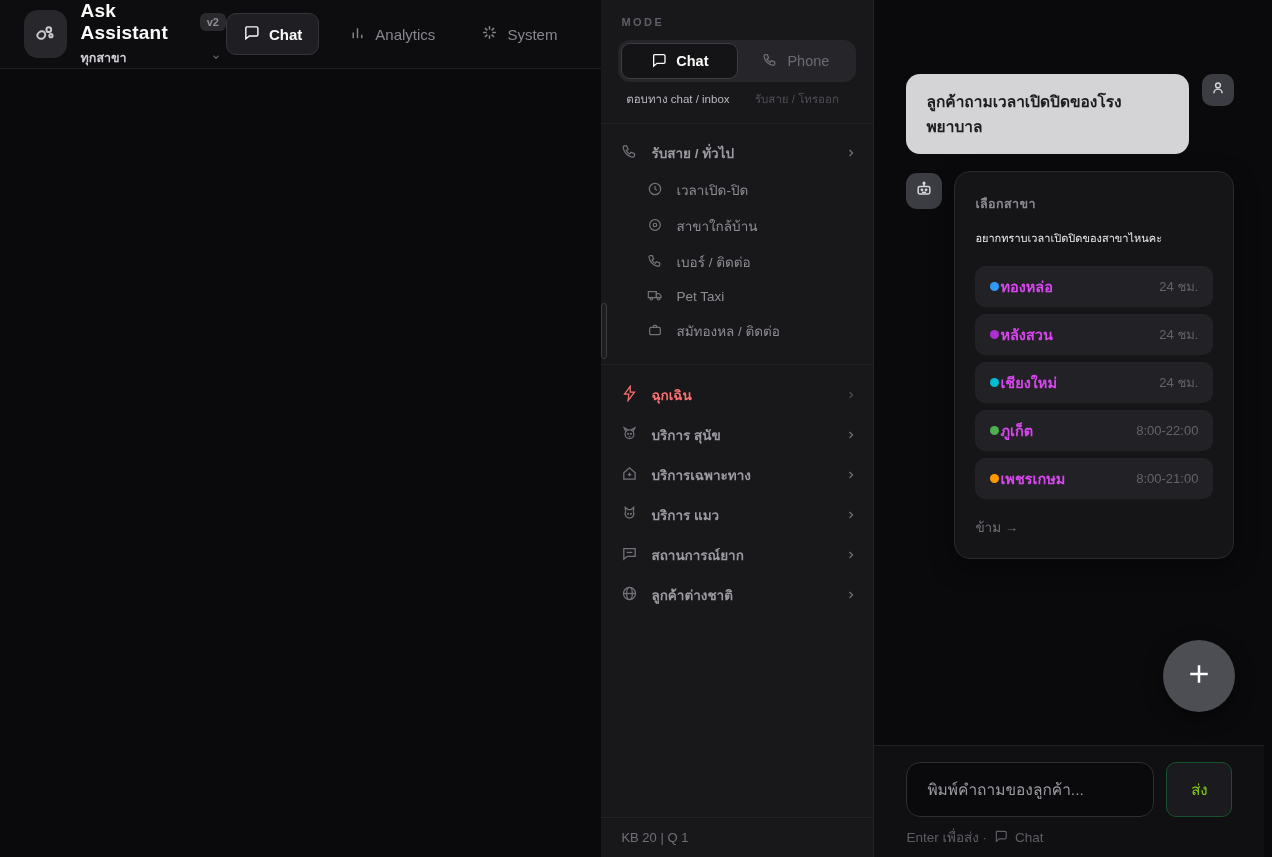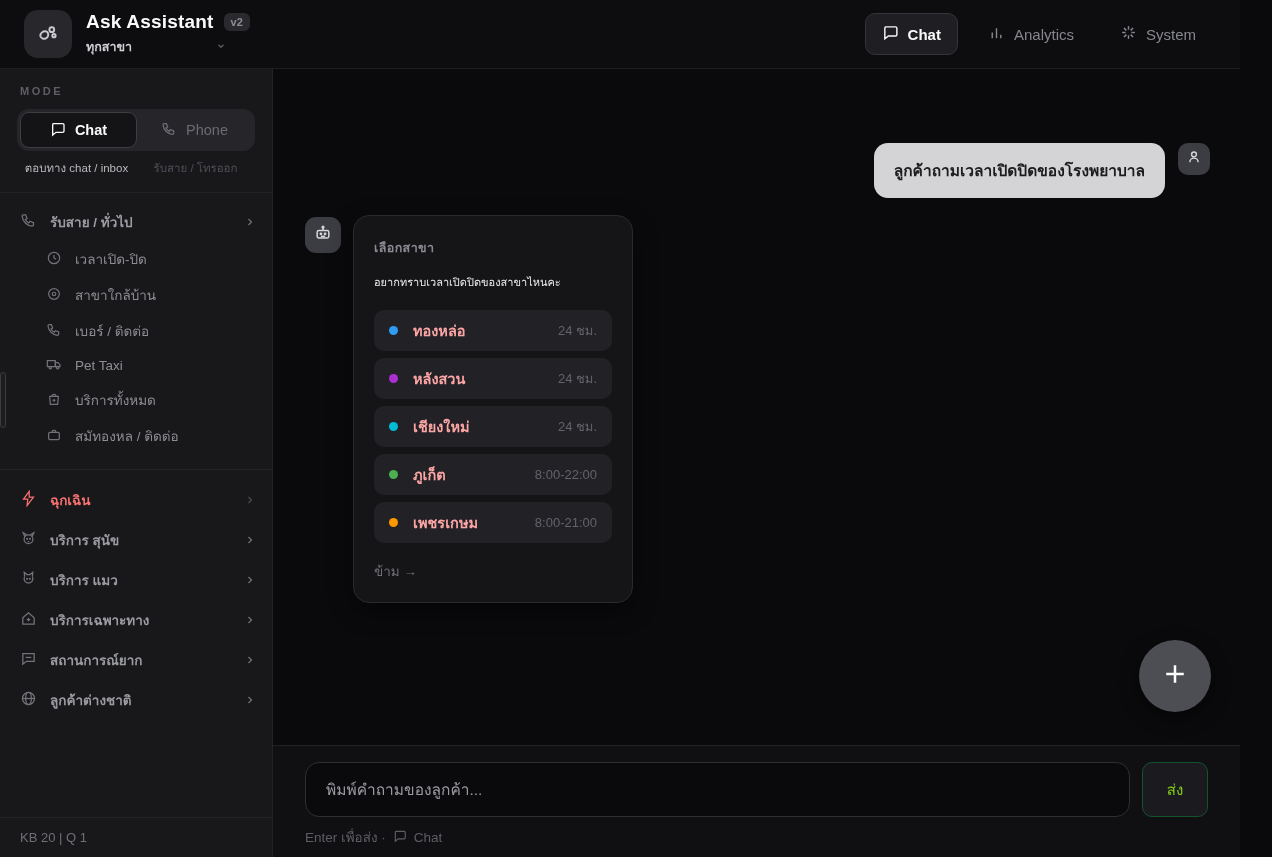--- a/index.html
+++ b/index.html
@@ -2,21 +2,21 @@
 <html><head>
 <meta charset="utf-8">
 <style>
   * { margin:0; padding:0; box-sizing:border-box; }
   html,body { width:1272px; height:857px; overflow:hidden; }
   body {
     font-family:"Liberation Sans","DejaVu Sans",sans-serif;
     background:#0a0a0c; color:#e4e4e7;
     -webkit-font-smoothing:antialiased;
   }
-  .app { width:1240px; height:857px; display:flex; flex-direction:column; }
+  .app { width:1240px; height:857px; display:flex; }
 
   
   .header {
     height:69px; background:#0d0d0f; border-bottom:1px solid #1e1e22;
     display:flex; align-items:center; justify-content:space-between;
     padding:0 28px 0 24px; flex:0 0 69px;
   }
   .header-left { display:flex; align-items:center; gap:14px; }
   .logo {
     width:48px; height:48px; border-radius:14px; background:#28282c;
@@ -122,21 +122,21 @@
     padding:22px 20px 20px; box-shadow:0 8px 24px rgba(0,0,0,.45);
   }
   .card-label { color:#8a8a93; font-size:12.5px; font-weight:bold; letter-spacing:.4px; }
   .card-question { color:#ebebef; font-size:11px; margin-top:15px; }
   .branch-list { display:flex; flex-direction:column; gap:7px; margin-top:19px; }
   .branch-btn {
     height:41px; background:#222226; border-radius:10px; display:flex; align-items:center;
     padding:0 15px; cursor:pointer;
   }
   .dot { width:9px; height:9px; border-radius:50%; flex:0 0 auto; }
-  .branch-name { color:#fca5a5; font-size:14.5px; font-weight:bold; margin-left:15px; flex:1; }
+  .branch-name { color:#d946ef; font-size:14.5px; font-weight:bold; margin-left:1px; flex:1; }
   .branch-hours { color:#62626b; font-size:13px; }
   .skip-link { color:#6f6f78; font-size:13.5px; margin-top:17px; cursor:pointer; }
 
   .fab {
     position:absolute; right:29px; bottom:33px; width:72px; height:72px; border-radius:50%;
     background:#4d4d54; display:flex; align-items:center; justify-content:center;
     color:#fff; cursor:pointer; box-shadow:0 6px 18px rgba(0,0,0,.5);
   }
 
   
@@ -302,30 +302,20 @@
                 <path d="M14 10h4l3 3v3h-7z"></path>
                 <circle cx="6.5" cy="17.5" r="1.8"></circle>
                 <circle cx="17.5" cy="17.5" r="1.8"></circle>
               </svg>
           </span>
           <span>Pet Taxi</span>
         </div>
         <div class="nav-sub">
           <span>
             <svg width="16" height="16" viewBox="0 0 24 24" fill="none" stroke="currentColor" stroke-width="1.8">
-                <path d="M5.5 8h13l-1 12h-11l-1-12z"></path>
-                <path d="M9 8a3 3 0 0 1 6 0"></path>
-                <path d="M12 12v4M10 14h4"></path>
-              </svg>
-          </span>
-          <span>บริการทั้งหมด</span>
-        </div>
-        <div class="nav-sub">
-          <span>
-            <svg width="16" height="16" viewBox="0 0 24 24" fill="none" stroke="currentColor" stroke-width="1.8">
                 <rect x="4" y="8" width="16" height="11" rx="2"></rect>
                 <path d="M9.5 8V6.5A1.5 1.5 0 0 1 11 5h2a1.5 1.5 0 0 1 1.5 1.5V8"></path>
               </svg>
           </span>
           <span>สมัทองหล / ติดต่อ</span>
         </div>
 
         <div class="divider"></div>
 
         <div class="groups-bottom">
@@ -356,41 +346,41 @@
             <span class="glabel">บริการ สุนัข</span>
             <span class="chev">
               <svg width="12" height="12" viewBox="0 0 24 24" fill="none" stroke="currentColor" stroke-width="2.4">
                   <polyline points="9 6 15 12 9 18"></polyline>
                 </svg>
             </span>
           </div>
           <div class="nav-group">
             <span>
               <svg width="17" height="17" viewBox="0 0 24 24" fill="none" stroke="currentColor" stroke-width="1.8">
+                  <path d="M4 11l8-7 8 7v9H4z"></path>
+                  <path d="M12 11v5M9.5 13.5h5"></path>
+                </svg>
+            </span>
+            <span class="glabel">บริการเฉพาะทาง</span>
+            <span class="chev">
+              <svg width="12" height="12" viewBox="0 0 24 24" fill="none" stroke="currentColor" stroke-width="2.4">
+                  <polyline points="9 6 15 12 9 18"></polyline>
+                </svg>
+            </span>
+          </div>
+          <div class="nav-group">
+            <span>
+              <svg width="17" height="17" viewBox="0 0 24 24" fill="none" stroke="currentColor" stroke-width="1.8">
                   <path d="M6.5 9.5 6 3.5 10 6.5h4l4-3-0.5 6"></path>
                   <path d="M6.5 9.5a6.2 6.2 0 1 0 11 0"></path>
                   <circle cx="10" cy="12.5" r="0.6" fill="currentColor"></circle>
                   <circle cx="14" cy="12.5" r="0.6" fill="currentColor"></circle>
                 </svg>
             </span>
             <span class="glabel">บริการ แมว</span>
-            <span class="chev">
-              <svg width="12" height="12" viewBox="0 0 24 24" fill="none" stroke="currentColor" stroke-width="2.4">
-                  <polyline points="9 6 15 12 9 18"></polyline>
-                </svg>
-            </span>
-          </div>
-          <div class="nav-group">
-            <span>
-              <svg width="17" height="17" viewBox="0 0 24 24" fill="none" stroke="currentColor" stroke-width="1.8">
-                  <path d="M4 11l8-7 8 7v9H4z"></path>
-                  <path d="M12 11v5M9.5 13.5h5"></path>
-                </svg>
-            </span>
-            <span class="glabel">บริการเฉพาะทาง</span>
             <span class="chev">
               <svg width="12" height="12" viewBox="0 0 24 24" fill="none" stroke="currentColor" stroke-width="2.4">
                   <polyline points="9 6 15 12 9 18"></polyline>
                 </svg>
             </span>
           </div>
           <div class="nav-group">
             <span>
               <svg width="17" height="17" viewBox="0 0 24 24" fill="none" stroke="currentColor" stroke-width="1.8">
                   <path d="M4 5h16v11H9l-5 4z"></path>

